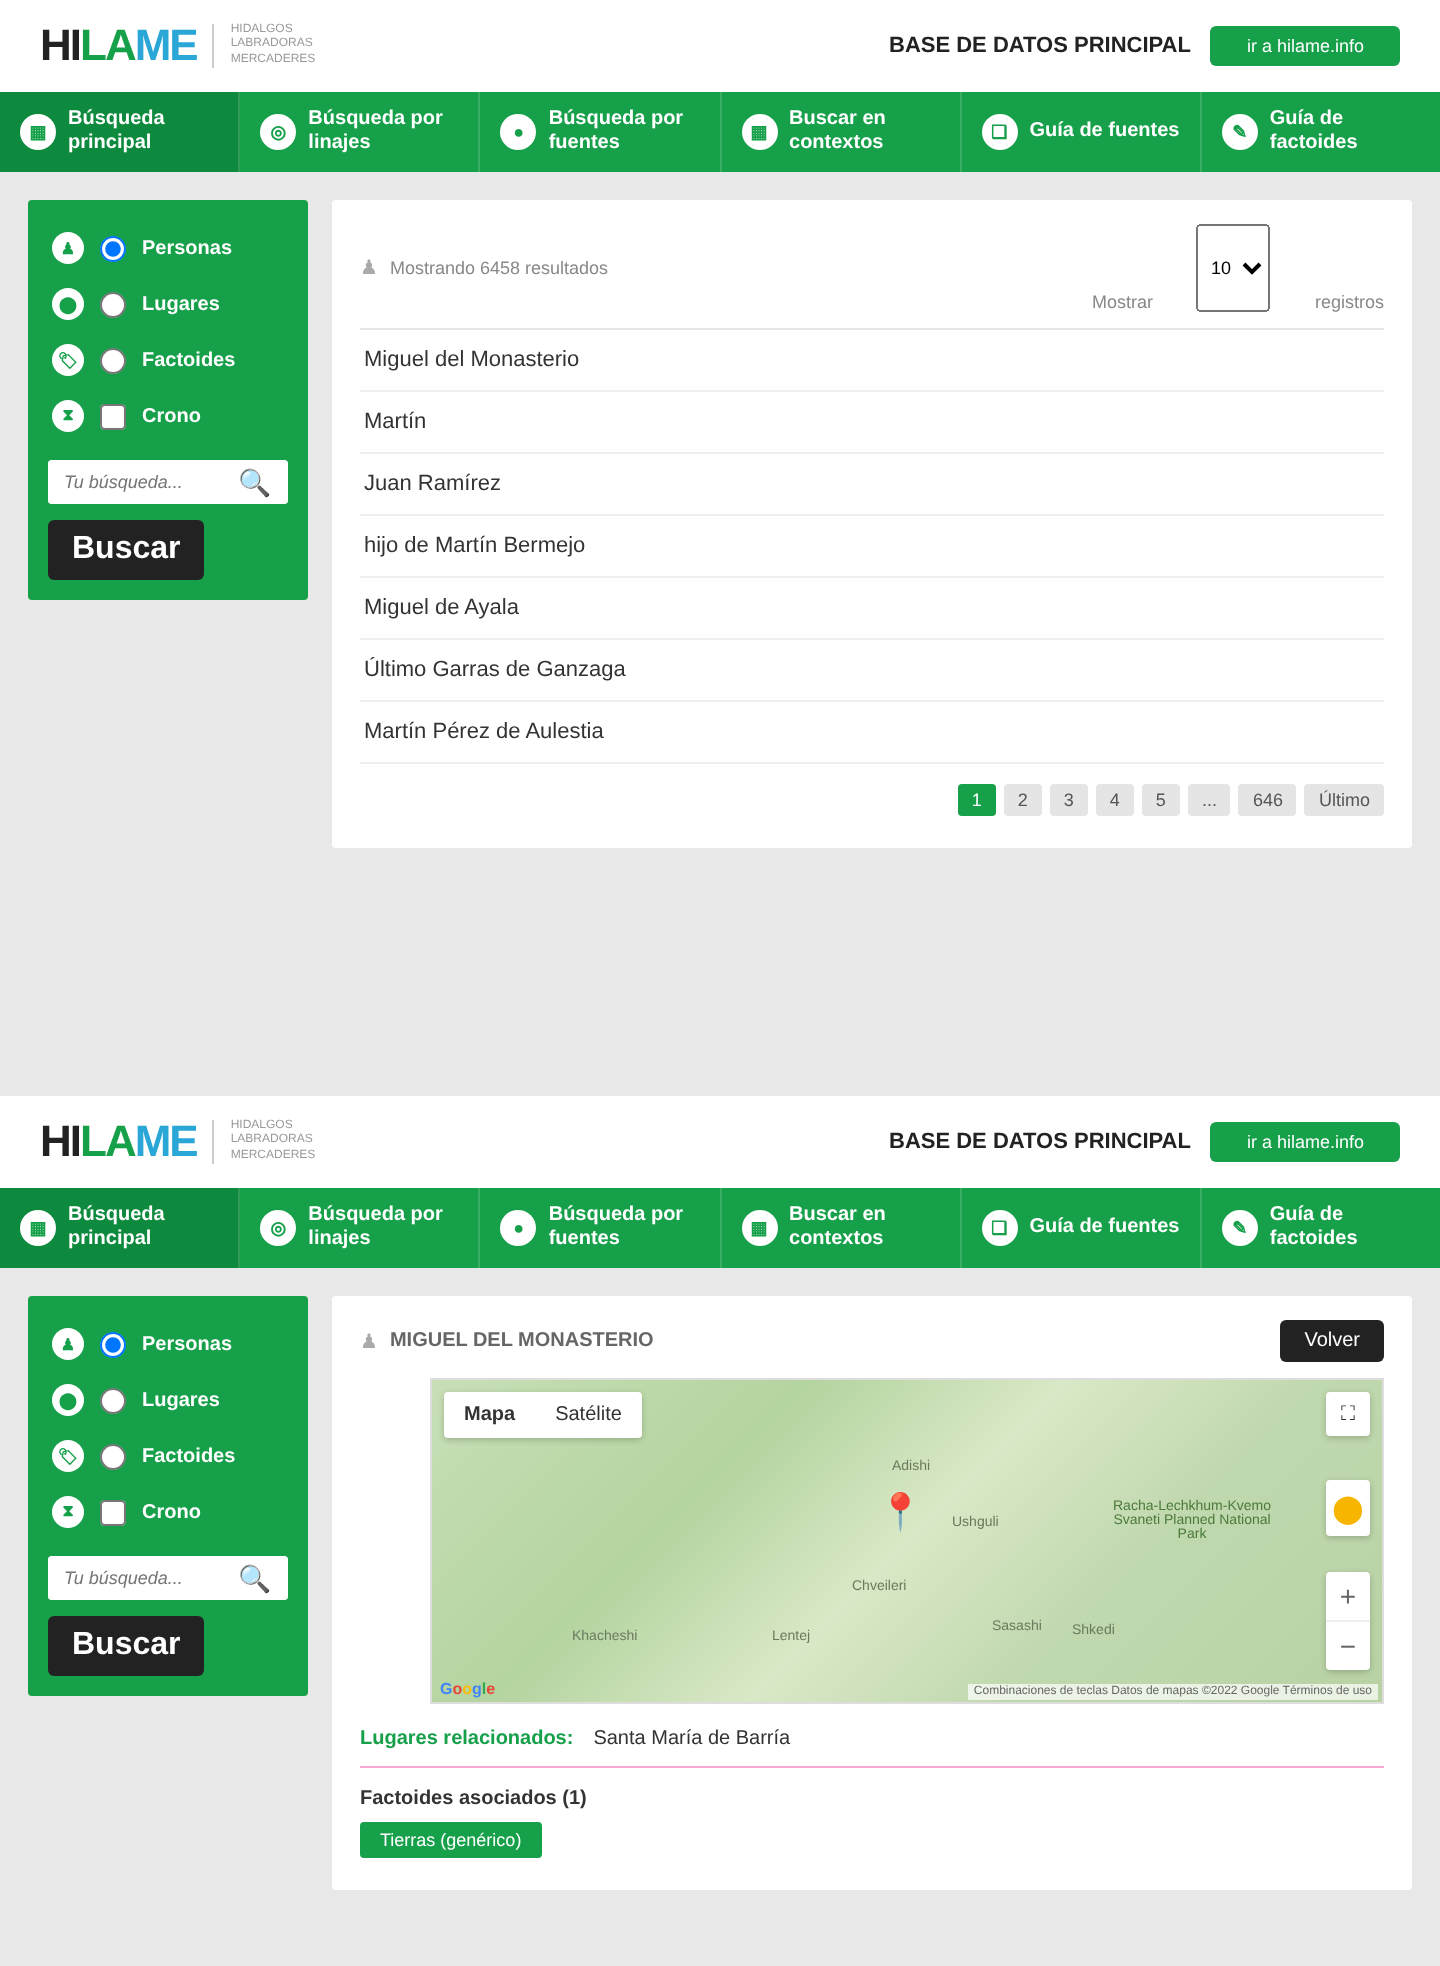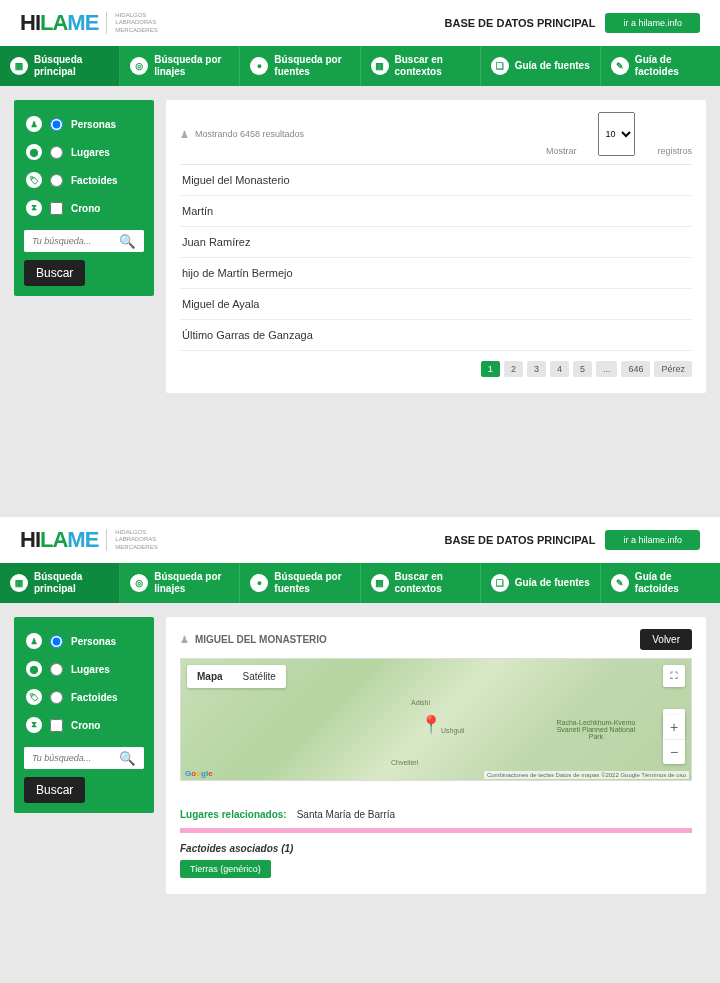--- a/index.html
+++ b/index.html
@@ -21,53 +21,53 @@
 .nav-item.active { background: #0d8a3d; }
 .nav-icon { width: 18px; height: 18px; border-radius: 50%; background: #fff; display: flex; align-items: center; justify-content: center; font-size: 9px; color: #16a04a; flex-shrink: 0; }
 .content { display: flex; gap: 12px; padding: 14px; align-items: flex-start; }
 .sidebar { width: 140px; background: #16a04a; padding: 10px; border-radius: 2px; }
 .filter { display: flex; align-items: center; gap: 8px; padding: 6px 2px; color: #fff; font-size: 10px; font-weight: 600; }
 .filter input[type=radio], .filter input[type=checkbox] { margin: 0; }
 .filter-icon { width: 16px; height: 16px; border-radius: 50%; background: #fff; display: flex; align-items: center; justify-content: center; font-size: 8px; color: #16a04a; }
 .search-row { display: flex; margin-top: 8px; background: #86efac; border-radius: 2px; overflow: hidden; }
 .search-row input { flex: 1; border: none; padding: 6px 8px; font-size: 9px; outline: none; font-style: italic; color: #999; width: 0; }
 .search-row .sbtn { background: #fff; border: none; padding: 0 8px; color: #666; cursor: pointer; }
-.btn-search { background: #222; color: #fff; border: none; padding: 6px 12px; border-radius: 3px; font-size: 12px; margin-top: 8px; cursor: pointer; }
+.btn-search { background: #222; color: #fff; border: none; padding: 6px 12px; border-radius: 3px; font-size: 16px; margin-top: 8px; cursor: pointer; font-weight: bold; }
 .main { flex: 1; background: #fff; border-radius: 2px; padding: 12px 14px 16px; }
 .topbar { display: flex; justify-content: space-between; align-items: center; padding-bottom: 8px; border-bottom: 1px solid #e5e5e5; }
 .topbar-left { display: flex; align-items: center; gap: 6px; font-size: 9px; color: #888; }
 .person-icon { font-size: 10px; color: #aaa; }
 .topbar-right { font-size: 9px; color: #888; display: flex; align-items: flex-end; gap: 22px; }
 .topbar-right select { font-size: 9px; padding: 15px 2px; }
 .row { padding: 9px 2px; border-bottom: 1px solid #eee; font-size: 11px; color: #333; cursor: pointer; }
 .pager { display: flex; justify-content: flex-end; gap: 4px; margin-top: 10px; flex-wrap: wrap; }
 .pg { background: #e5e5e5; color: #555; padding: 3px 7px; font-size: 9px; border-radius: 2px; cursor: pointer; min-width: 16px; text-align: center; }
 .pg.active { background: #16a04a; color: #fff; }
 .gap { height: 110px; background: #e8e8e8; }
 .detail-top { display: flex; justify-content: space-between; align-items: center; }
 .detail-title { font-size: 10px; font-weight: 700; color: #666; }
 .btn-back { background: #222; color: #fff; border: none; padding: 5px 12px; border-radius: 3px; font-size: 10px; cursor: pointer; }
-.map-wrap { position: relative; margin-top: 8px; height: 123px; background: linear-gradient(135deg, #c8dfb6 0%, #b4d4a0 30%, #d9e8c6 50%, #c0d8ae 70%, #b8d2a4 100%); border: 1px solid #ddd; overflow: hidden; }
+.map-wrap { position: relative; margin-top: 8px; height: 163px; background: linear-gradient(135deg, #c8dfb6 0%, #b4d4a0 30%, #d9e8c6 50%, #c0d8ae 70%, #b8d2a4 100%); border: 1px solid #ddd; overflow: hidden; margin-left: 35px; }
 .map-toggle { position: absolute; top: 6px; left: 6px; background: #fff; border-radius: 2px; display: flex; box-shadow: 0 1px 3px rgba(0,0,0,0.2); }
 .map-toggle span { padding: 6px 10px; font-size: 10px; cursor: pointer; }
 .map-toggle span.active { font-weight: 700; }
 .map-ctrl { position: absolute; background: #fff; border-radius: 2px; display: flex; align-items: center; justify-content: center; box-shadow: 0 1px 3px rgba(0,0,0,0.2); cursor: pointer; }
 .fs { top: 6px; right: 6px; width: 22px; height: 22px; font-size: 10px; }
 .peg { top: 50px; right: 6px; width: 22px; height: 28px; font-size: 14px; color: #f8b500; }
 .zoom { bottom: 16px; right: 6px; width: 22px; flex-direction: column; }
 .zoom span { padding: 4px 0; font-size: 14px; color: #666; width: 100%; text-align: center; }
 .zoom span:first-child { border-bottom: 1px solid #eee; }
 .map-pin { position: absolute; top: 55px; left: 47%; color: #d33; font-size: 18px; }
 .map-label { position: absolute; font-size: 7px; color: #6b7a5e; }
 .map-attr { position: absolute; bottom: 1px; right: 2px; font-size: 6px; color: #666; background: rgba(255,255,255,0.7); padding: 1px 3px; }
 .gl { position: absolute; bottom: 2px; left: 4px; font-size: 8px; font-weight: 700; }
 .gl .g1{color:#4285f4}.gl .g2{color:#ea4335}.gl .g3{color:#fbbc05}.gl .g4{color:#4285f4}.gl .g5{color:#34a853}.gl .g6{color:#ea4335}
-.section-row { display: flex; gap: 10px; padding: 8px 0; border-bottom: 5px solid #f9a8d4; margin-top: 20px; font-size: 10px; }
+.section-row { display: flex; gap: 10px; padding: 8px 0; border-bottom: 1px solid #f9a8d4; margin-top: 4px; font-size: 10px; }
 .section-label { color: #16a04a; font-weight: 700; }
-.fact-title { font-size: 10px; font-weight: 700; margin-top: 10px; font-style: italic; }
+.fact-title { font-size: 10px; font-weight: 700; margin-top: 10px; }
 .tag { display: inline-block; background: #16a04a; color: #fff; padding: 4px 10px; font-size: 9px; border-radius: 2px; margin-top: 6px; }
 </style>
 </head>
 <body>
 
 <div class="app">
 
   <div class="header">
     <div class="logo">
       <span class="logo-text"><span class="logo-hi">HI</span><span class="logo-la">LA</span><span class="logo-me">ME</span></span>
@@ -141,30 +141,31 @@
             <span>registros</span>
           </div>
       </div>
       <div id="rows">
           <div class="row">Miguel del Monasterio</div>
           <div class="row">Martín</div>
           <div class="row">Juan Ramírez</div>
           <div class="row">hijo de Martín Bermejo</div>
           <div class="row">Miguel de Ayala</div>
           <div class="row">Último Garras de Ganzaga</div>
+          <div class="row">Martín Pérez de Aulestia</div>
         </div>
       <div class="pager" id="pager">
           <span class="pg active">1</span>
           <span class="pg">2</span>
           <span class="pg">3</span>
           <span class="pg">4</span>
           <span class="pg">5</span>
           <span class="pg">...</span>
           <span class="pg">646</span>
-          <span class="pg">Pérez</span>
+          <span class="pg">Último</span>
         </div>
     </div>
   </div>
 
   <div class="gap"></div>
 
   <div class="header">
     <div class="logo">
         <span class="logo-text"><span class="logo-hi">HI</span><span class="logo-la">LA</span><span class="logo-me">ME</span></span>
       <div class="logo-sub">

